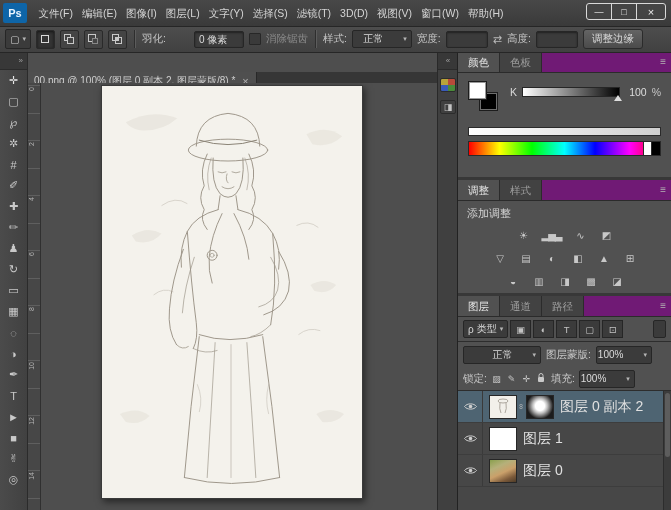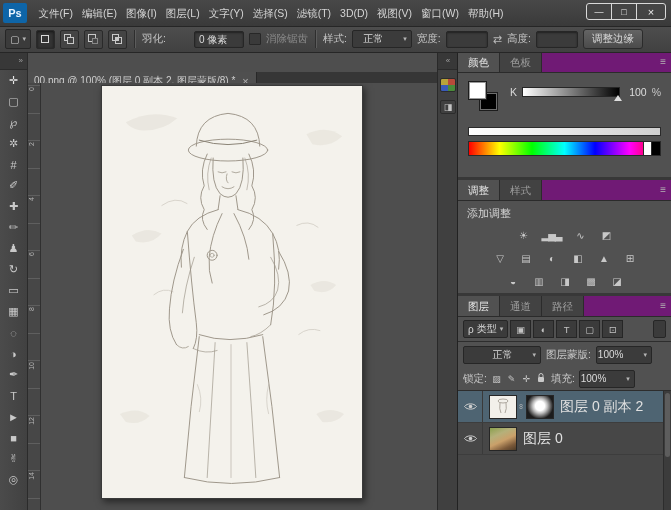--- a/index.html
+++ b/index.html
@@ -462,20 +462,30 @@
           <span class="mask-thumb"></span>
           <span class="layer-name">图层 0 副本 2</span>
         </div>
         <div class="layer-row">
           <span class="eye-cell">
             <svg width="13" height="9" viewBox="0 0 13 9">
                 <path d="M.5 4.5 C3 1 10 1 12.5 4.5 C10 8 3 8 .5 4.5 Z" fill="none" stroke="#cfcfcf"></path>
                 <circle cx="6.5" cy="4.5" r="1.8" fill="#cfcfcf"></circle>
               </svg>
           </span>
+          <span class="thumb"></span>
+          <span class="layer-name">图层 1</span>
+        </div>
+        <div class="layer-row">
+          <span class="eye-cell">
+            <svg width="13" height="9" viewBox="0 0 13 9">
+                <path d="M.5 4.5 C3 1 10 1 12.5 4.5 C10 8 3 8 .5 4.5 Z" fill="none" stroke="#cfcfcf"></path>
+                <circle cx="6.5" cy="4.5" r="1.8" fill="#cfcfcf"></circle>
+              </svg>
+          </span>
           <span class="thumb photo"></span>
           <span class="layer-name">图层 0</span>
         </div>
         <div class="vscroll">
           <div class="vscroll-thumb"></div>
         </div>
       </div>
     </div>
   </div>
 </div>

